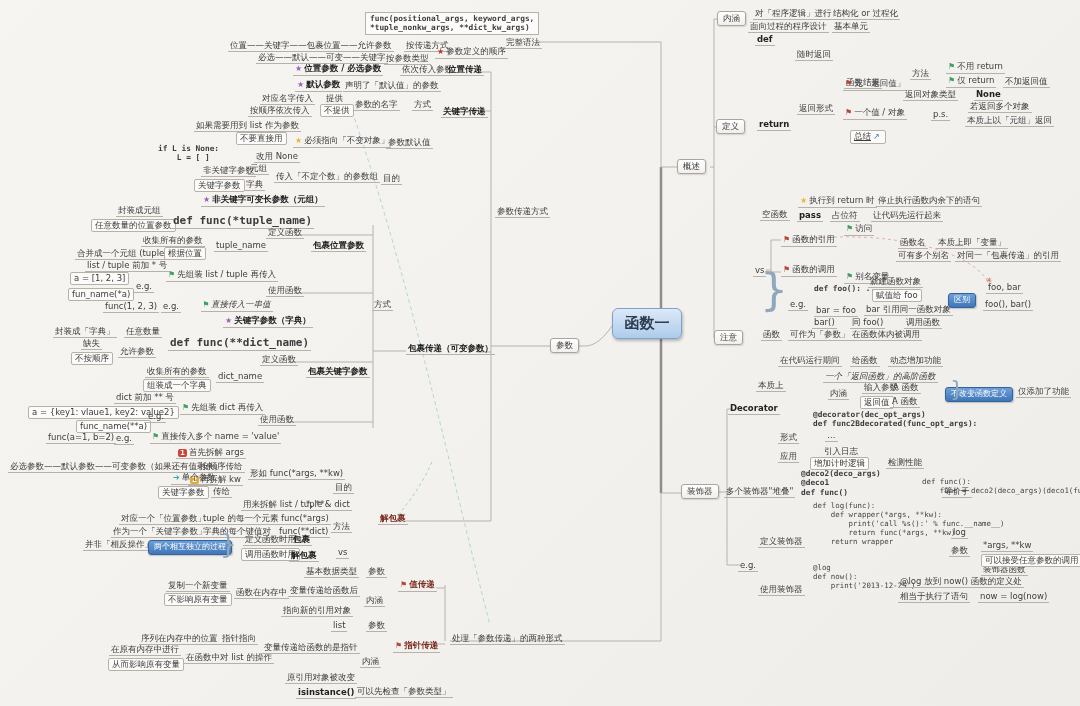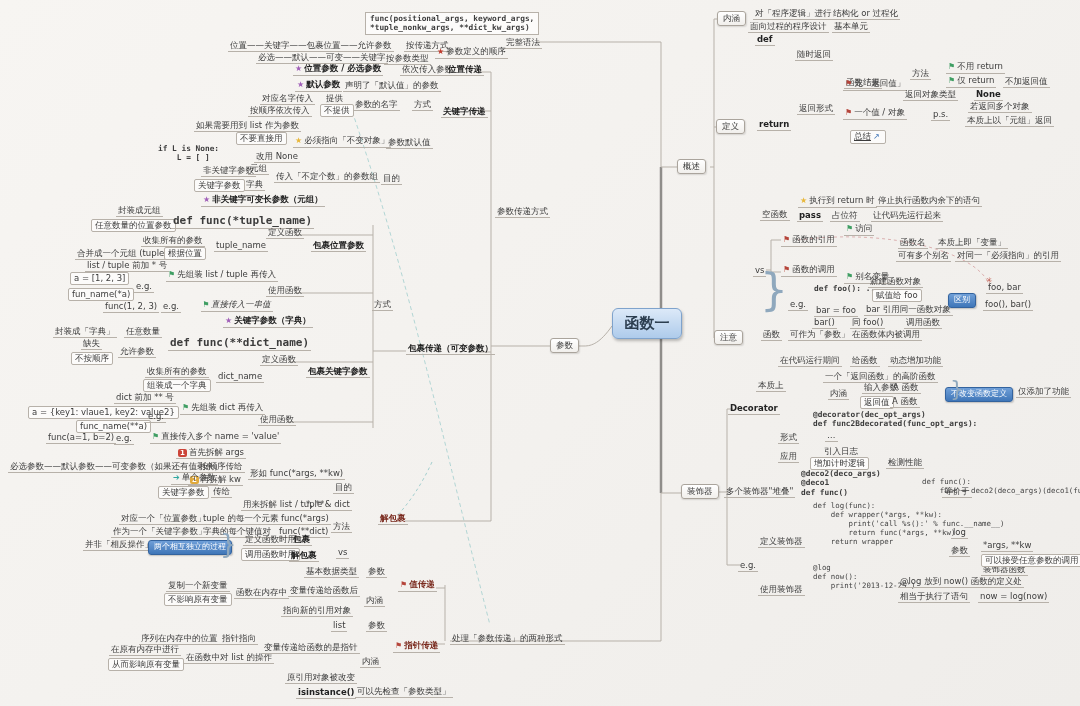--- a/index.html
+++ b/index.html
@@ -222,21 +222,21 @@
       <div class="node s-p" style="left: 760px; top: 209px;"><span>空函数</span></div>
       <div class="node s-h" style="left: 797px; top: 210px;"><span>pass</span></div>
       <div class="node s-p" style="left: 830px; top: 210px;"><span>占位符</span></div>
       <div class="node s-p" style="left: 871px; top: 210px;"><span>让代码先运行起来</span></div>
       <div class="node s-p" style="left: 844px; top: 223px;"><span class="ic" style="color: rgb(63, 158, 99);">⚑</span><span>访问</span></div>
       <div class="node s-p" style="left: 781px; top: 234px;"><span class="ic" style="color: rgb(181, 68, 58);">⚑</span><span>函数的引用</span></div>
       <div class="node s-p" style="left: 844px; top: 242px; margin-top: 29px;"><span class="ic" style="color: rgb(63, 158, 99);">⚑</span><span>别名变量</span></div>
       <div class="node s-p" style="left: 898px; top: 237px;"><span>函数名</span></div>
       <div class="node s-p" style="left: 936px; top: 237px;"><span>本质上即「变量」</span></div>
       <div class="node s-p" style="left: 896px; top: 250px;"><span>可有多个别名</span></div>
-      <div class="node s-p" style="left: 955px; top: 250px;"><span>对同一「必须指向」的引用</span></div>
+      <div class="node s-p" style="left: 955px; top: 250px;"><span>对同一「包裹传递」的引用</span></div>
       <div class="node s-p" style="left: 753px; top: 265px;"><span>vs</span></div>
       <div class="node s-p" style="left: 781px; top: 264px;"><span class="ic" style="color: rgb(181, 68, 58);">⚑</span><span>函数的调用</span></div>
       <div class="node s-p" style="left: 868px; top: 276px;"><span>新建函数对象</span></div>
       <div class="node s-cp" style="left: 814px; top: 284px;"><span>def foo(): ...</span></div>
       <div class="node s-b" style="left: 872px; top: 289px;"><span>赋值给 foo</span></div>
       <div class="node s-p" style="left: 788px; top: 299px;"><span>e.g.</span></div>
       <div class="node s-p" style="left: 814px; top: 305px;"><span>bar = foo</span></div>
       <div class="node s-p" style="left: 864px; top: 304px;"><span>bar 引用同一函数对象</span></div>
       <div class="node s-p" style="left: 812px; top: 317px;"><span>bar()</span></div>
       <div class="node s-p" style="left: 850px; top: 317px;"><span>同 foo()</span></div>
@@ -245,21 +245,21 @@
       <div class="node s-p" style="left: 986px; top: 282px;"><span>foo, bar</span></div>
       <div class="node s-p" style="left: 983px; top: 299px;"><span>foo(), bar()</span></div>
       <div class="node s-rx" style="left: 986px; top: 276px;"><span>✳</span></div>
       <div class="node s-p" style="left: 761px; top: 329px;"><span>函数</span></div>
       <div class="node s-p" style="left: 788px; top: 329px;"><span>可作为「参数」</span></div>
       <div class="node s-p" style="left: 850px; top: 329px;"><span>在函数体内被调用</span></div>
       <div class="node s-p" style="left: 778px; top: 355px;"><span>在代码运行期间</span></div>
       <div class="node s-p" style="left: 850px; top: 355px;"><span>给函数</span></div>
       <div class="node s-p" style="left: 888px; top: 355px;"><span>动态增加功能</span></div>
       <div class="node s-p" style="left: 756px; top: 380px;"><span>本质上</span></div>
-      <div class="node s-p" style="left: 823px; top: 371px;"><span>一个「返回函数」的高阶函数</span></div>
+      <div class="node s-p" style="left: 823px; top: 371px; font-style: italic;"><span>一个「返回函数」的高阶函数</span></div>
       <div class="node s-p" style="left: 828px; top: 388px;"><span>内涵</span></div>
       <div class="node s-p" style="left: 862px; top: 382px;"><span>输入参数</span></div>
       <div class="node s-p" style="left: 891px; top: 382px;"><span>A 函数</span></div>
       <div class="node s-b" style="left: 860px; top: 396px;"><span>返回值</span></div>
       <div class="node s-p" style="left: 890px; top: 396px;"><span>A 函数</span></div>
       <div class="node s-bl" style="left: 945px; top: 387px;"><span>不改变函数定义</span></div>
       <div class="node s-p" style="left: 1016px; top: 386px;"><span>仅添加了功能</span></div>
       <div class="node s-h" style="left: 728px; top: 403px;"><span>Decorator</span></div>
       <div class="node s-cp" style="left: 813px; top: 410px;"><span>@decorator(dec_opt_args)
 def func2Bdecorated(func_opt_args):</span></div>

